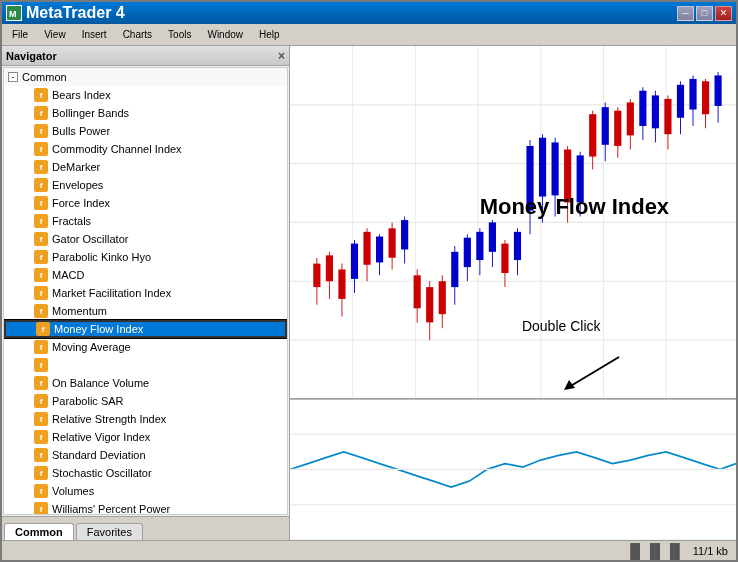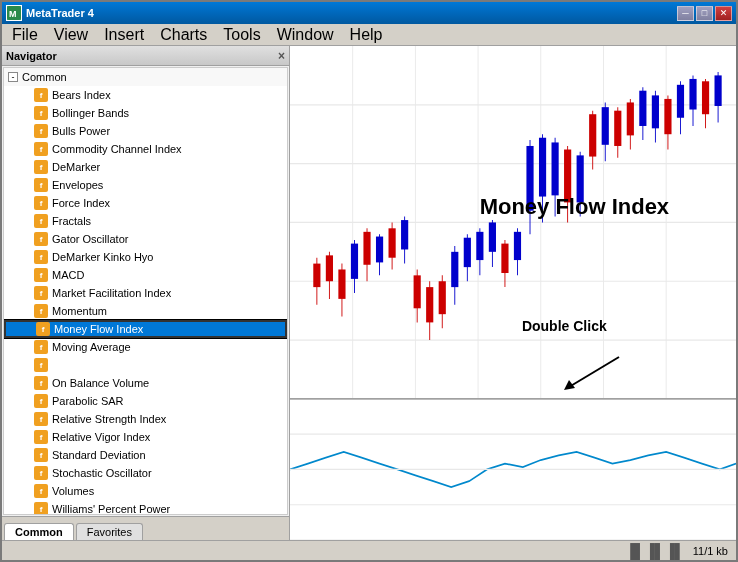--- a/index.html
+++ b/index.html
@@ -44,21 +44,21 @@
       border: 1px solid #fff;
       font-size: 9px;
       color: white;
       display: flex;
       align-items: center;
       justify-content: center;
       font-weight: bold;
     }
     .title-bar-text {
       color: white;
-      font-size: 11px;
+      font-size: 16px;
       font-weight: bold;
     }
     .title-bar-controls {
       display: flex;
       gap: 2px;
     }
     .tb-btn {
       width: 17px;
       height: 15px;
       border: 1px solid rgba(255,255,255,0.5);
@@ -80,21 +80,21 @@
       background: #d4d0c8;
       display: flex;
       align-items: center;
       padding: 0 2px;
       border-bottom: 1px solid #a0a0a0;
       flex-shrink: 0;
     }
     .menu-item {
       padding: 2px 8px;
       cursor: pointer;
-      font-size: 16px;
+      font-size: 10px;
       color: #000;
     }
 
     
     .content-area {
       display: flex;
       flex: 1;
       overflow: hidden;
     }
 
@@ -219,21 +219,21 @@
       position: absolute;
       top: 62%;
       right: 24%;
       pointer-events: none;
     }
     .double-click-label {
       position: absolute;
       top: 55%;
       left: 52%;
       font-size: 14px;
-      font-weight: bold;
+      font-weight: normal;
       color: #000;
       pointer-events: none;
     }
 
     
     .status-bar {
       height: 20px;
       background: #d4d0c8;
       border-top: 1px solid #a0a0a0;
       display: flex;
@@ -361,21 +361,21 @@
             <div class="nav-item">
               <span class="nav-icon">f</span>
               <span>Fractals</span>
             </div>
             <div class="nav-item">
               <span class="nav-icon">f</span>
               <span>Gator Oscillator</span>
             </div>
             <div class="nav-item">
               <span class="nav-icon">f</span>
-              <span>DeMarker Kinko Hyo</span>
+              <span>Parabolic Kinko Hyo</span>
             </div>
             <div class="nav-item">
               <span class="nav-icon">f</span>
               <span>MACD</span>
             </div>
             <div class="nav-item">
               <span class="nav-icon">f</span>
               <span>Market Facilitation Index</span>
             </div>
             <div class="nav-item">

